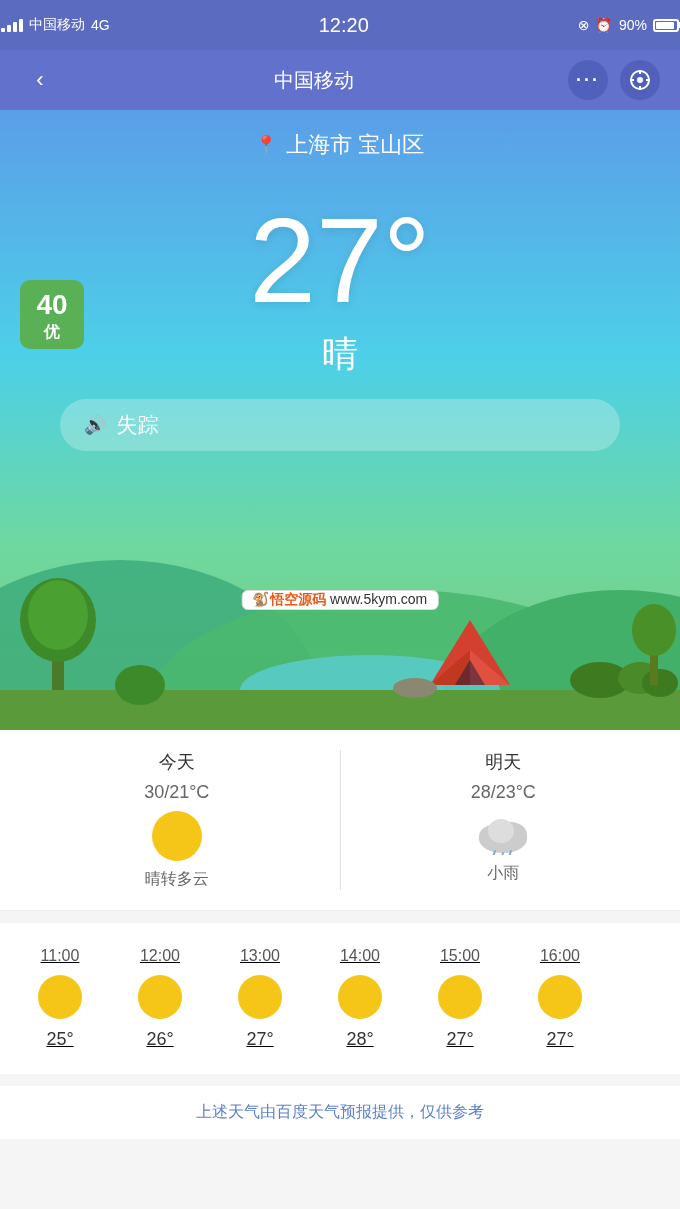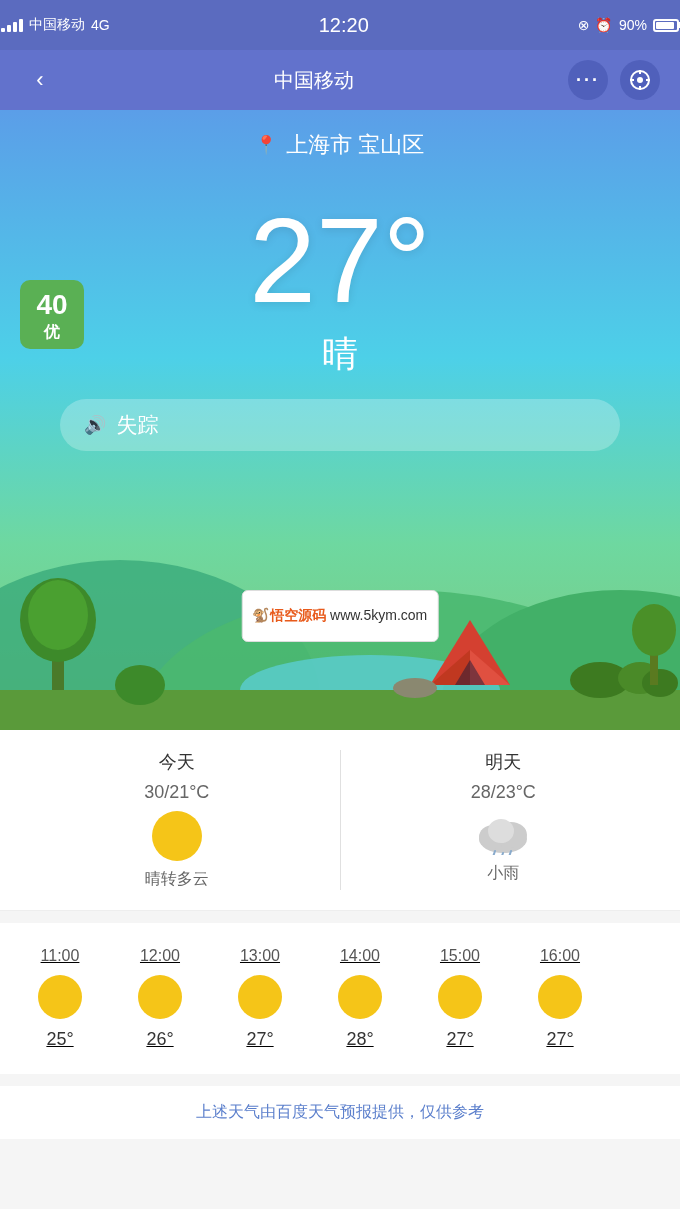--- a/index.html
+++ b/index.html
@@ -192,21 +192,21 @@
     .alert-text { color: white; font-size: 21px; }
 
     
     .watermark {
       position: absolute;
       left: 50%;
       transform: translateX(-50%);
       top: 480px;
       background: white;
       border-radius: 6px;
-      padding: 16px 10px;
+      padding: 0 10px;
       font-size: 14px;
       color: #333;
       border: 1px solid #ddd;
       z-index: 10;
       white-space: nowrap;
     }
     .watermark-logo { color: #e85a1b; font-weight: bold; }
 
     
     .daily-forecast {

